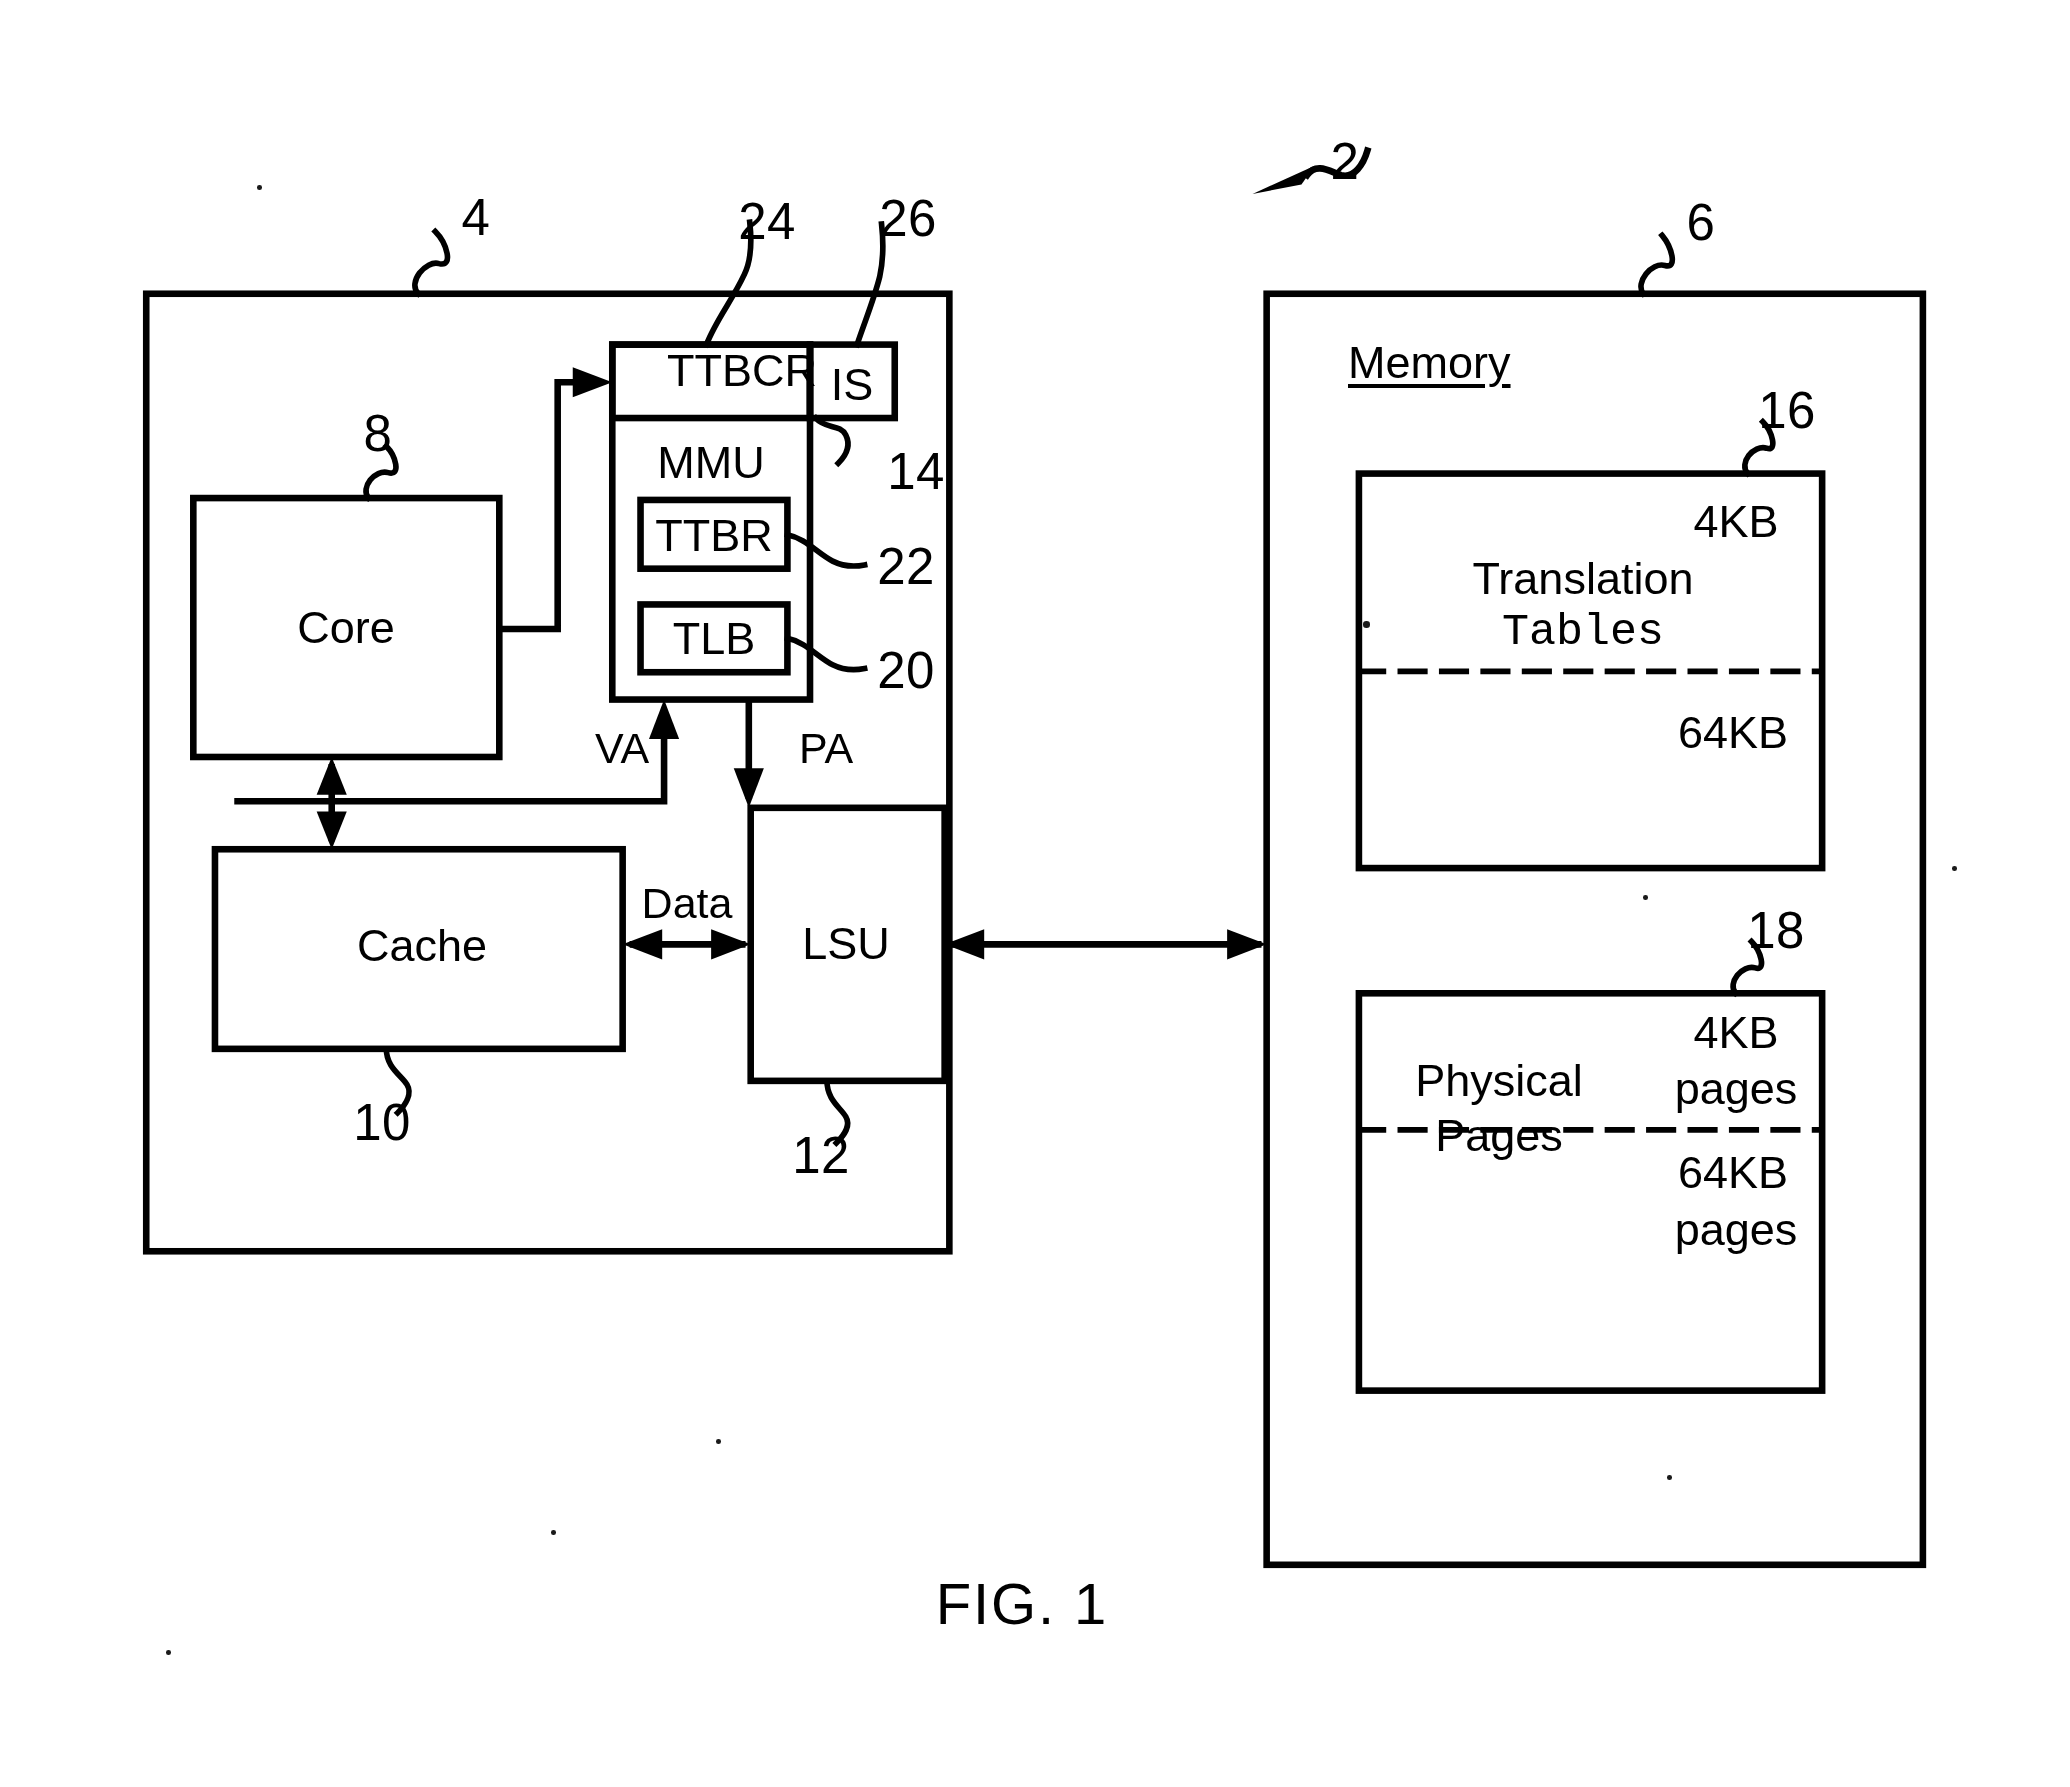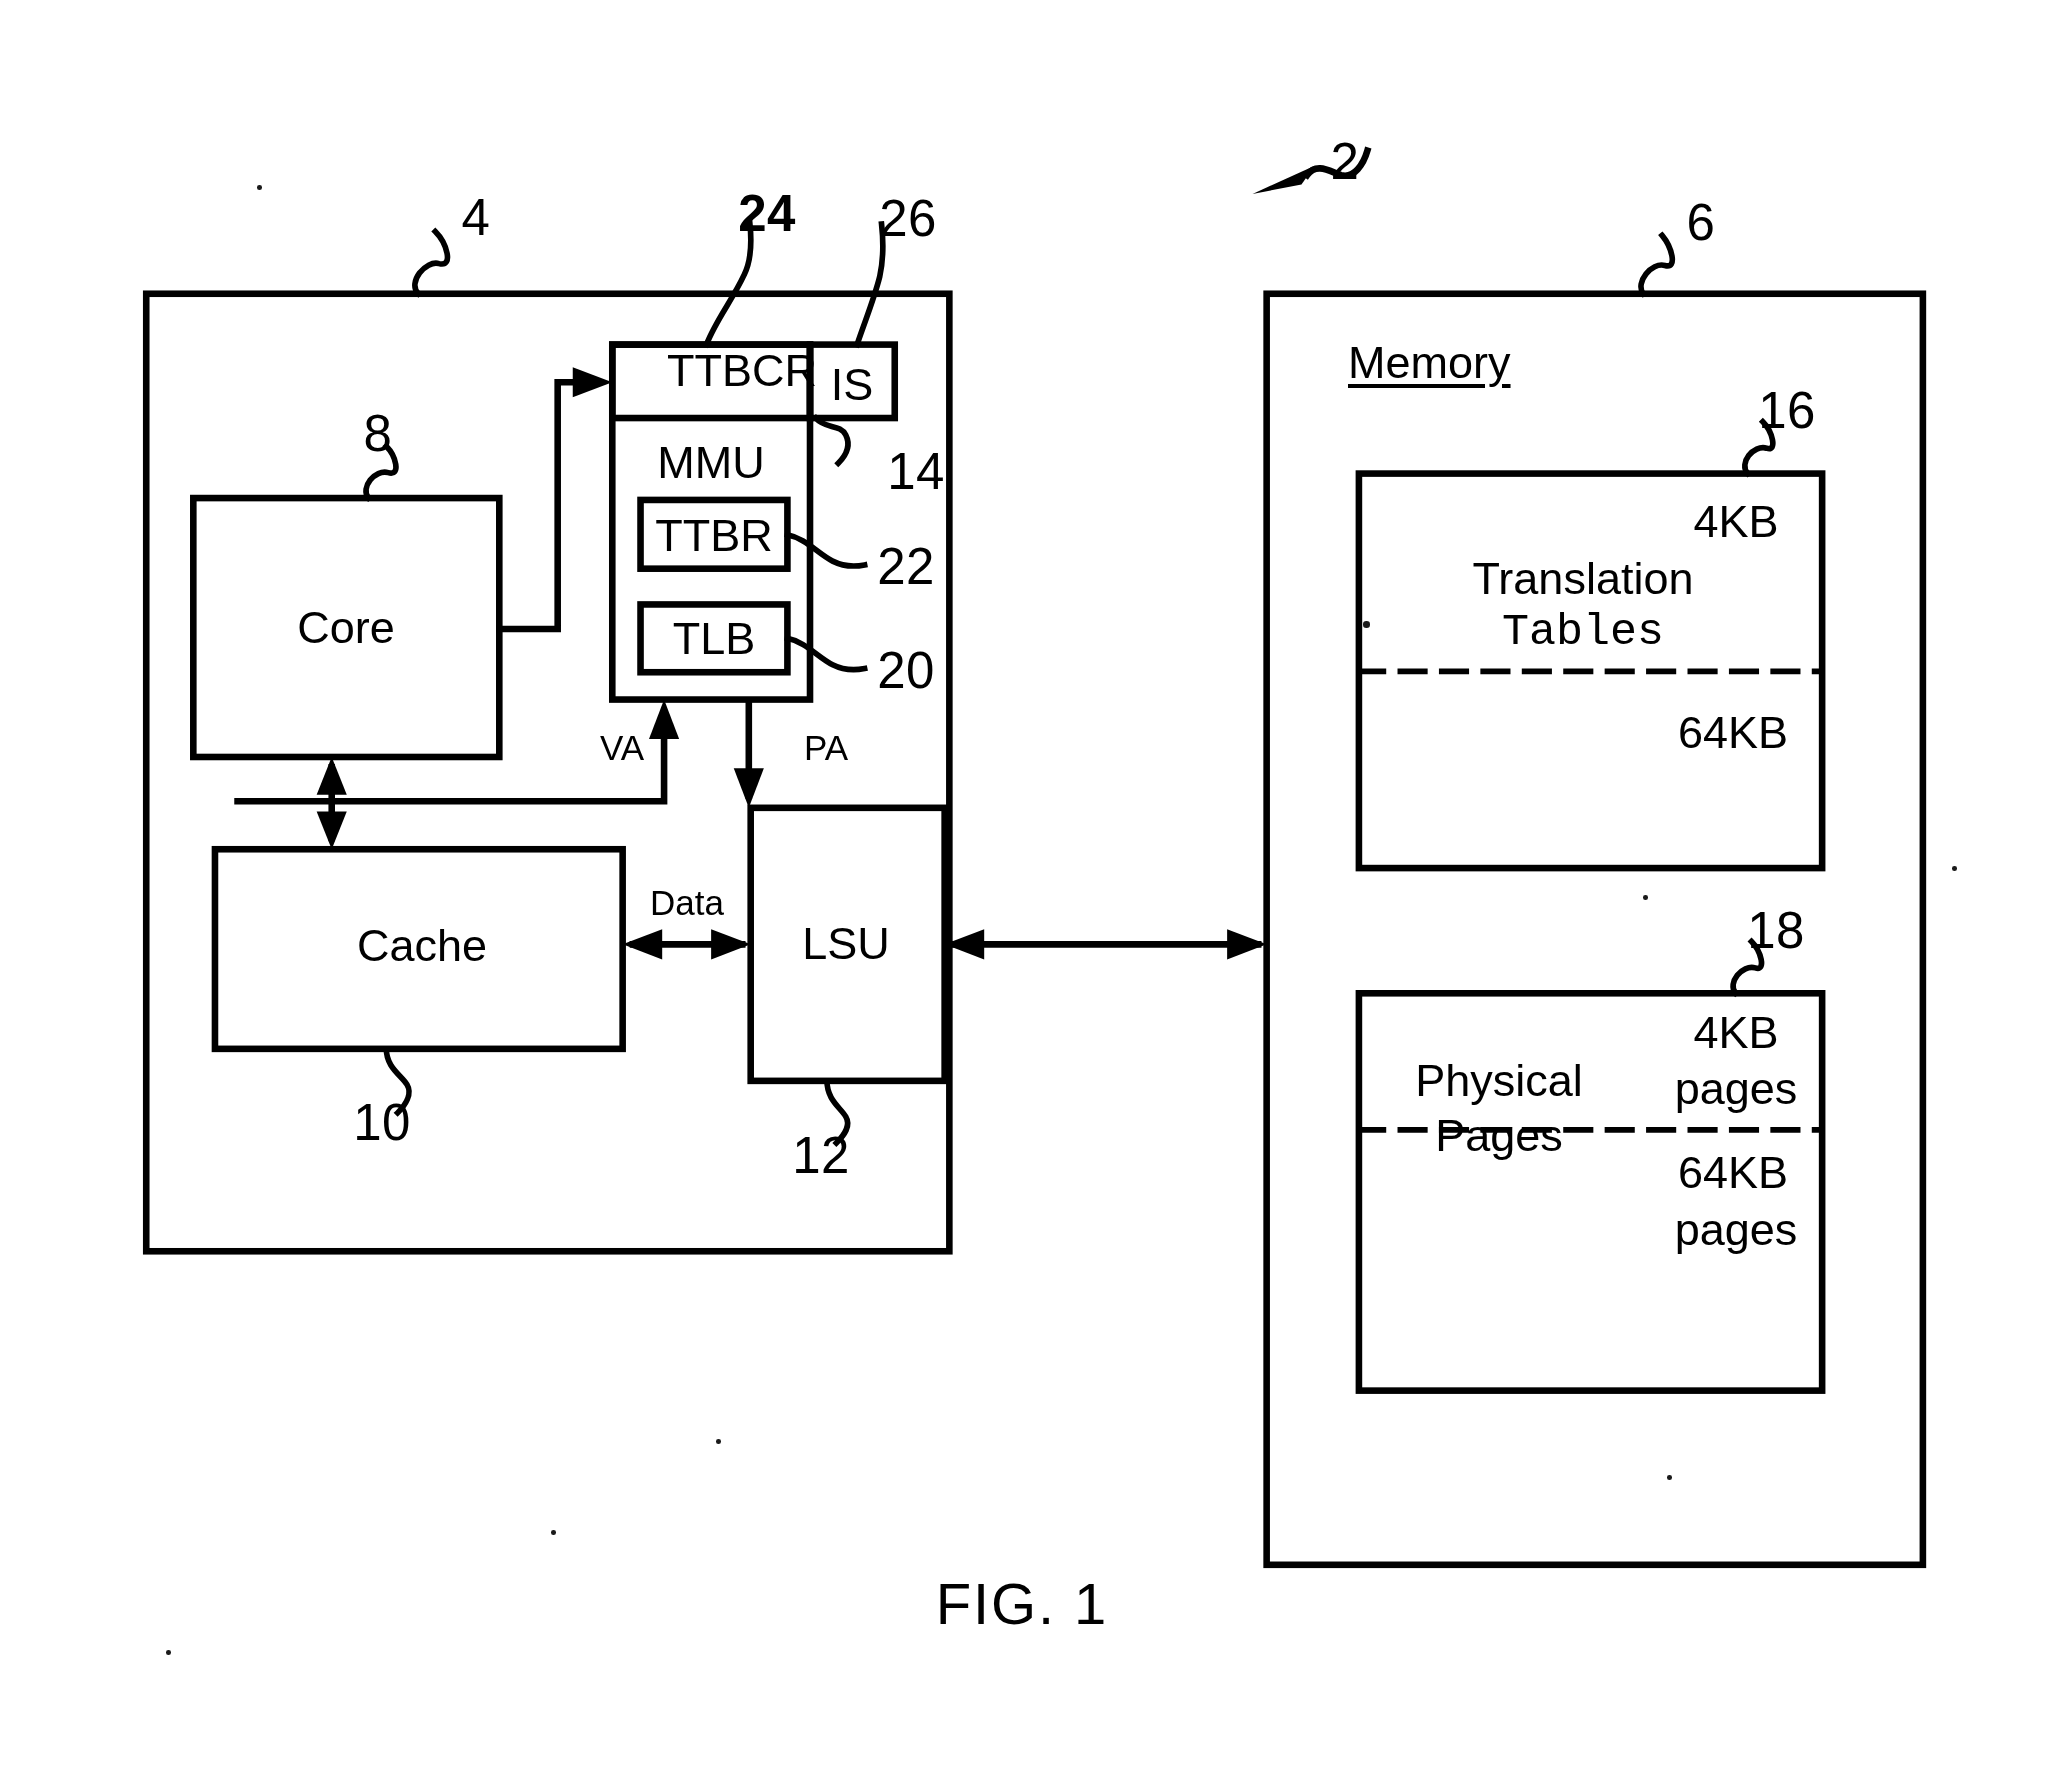--- a/index.html
+++ b/index.html
@@ -35,21 +35,21 @@
   }
   .ref {
     font-size: 51px;
     font-weight: 400;
     letter-spacing: 0.5px;
   }
   .boxlabel {
     font-size: 45px;
   }
   .smalllabel {
-    font-size: 35px;
+    font-size: 43px;
   }
   .memtitle {
     font-size: 45px;
     text-decoration: underline;
     text-underline-offset: 5.6px;
   }
   .figcaption {
     font-size: 58px;
     letter-spacing: 1.9px;
   }
@@ -149,21 +149,21 @@
       <polygon points="1003,1003 1045,987 1045,1019"></polygon>
 
       <polygon points="1330,206 1396,176 1382,196"></polygon>
     </g>
   </svg>
 
   <div class="lbl ref ctr" style="left:1345px; top:162px;">2</div>
 
   <div class="lbl ref ctr" style="left:476px; top:218px;">4</div>
 
-  <div class="lbl ref ctr" style="left:767px; top:214px;font-weight:bold;">24</div>
+  <div class="lbl ref ctr" style="left:767px; top:222px;">24</div>
 
   <div class="lbl ref ctr" style="left:908px; top:219px;">26</div>
 
   <div class="lbl ref ctr" style="left:1701px; top:223px;">6</div>
 
   <div class="lbl ref ctr" style="left:378px; top:434px;">8</div>
 
   <div class="lbl ref ctr" style="left:1787px; top:411px;">16</div>
 
   <div class="lbl ref ctr" style="left:896px; top:472px;margin-left:20px;">14</div>

